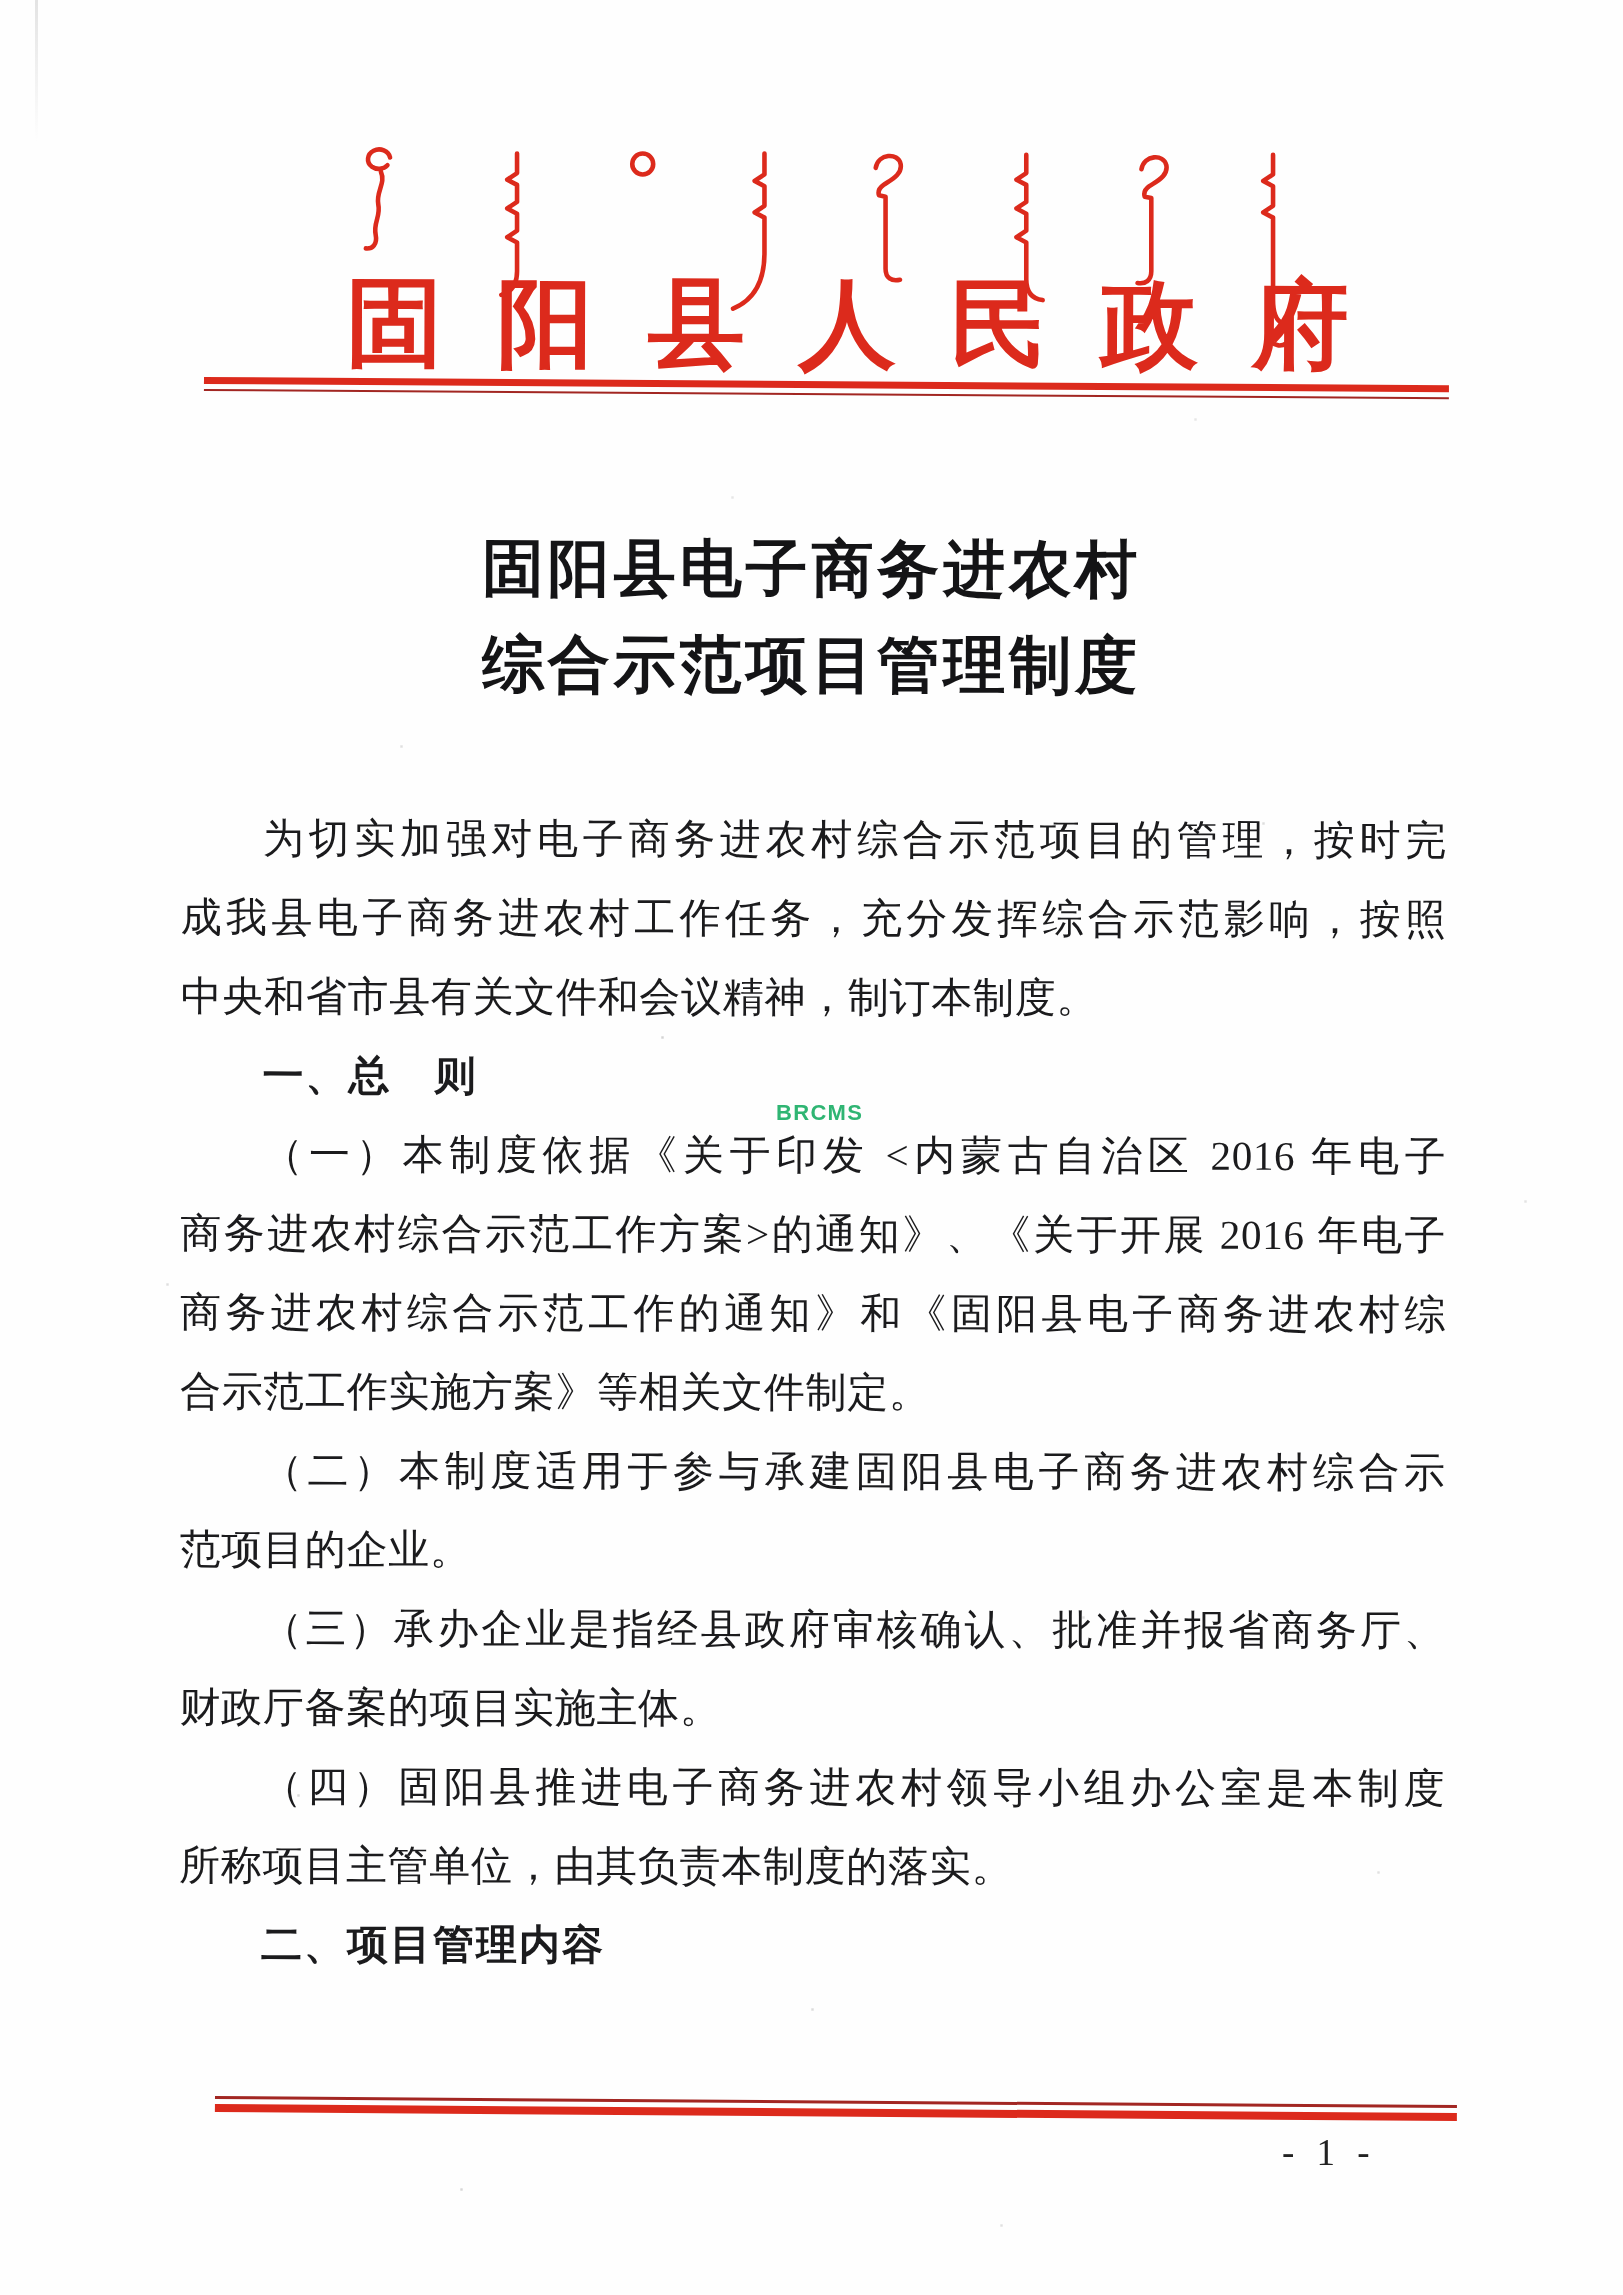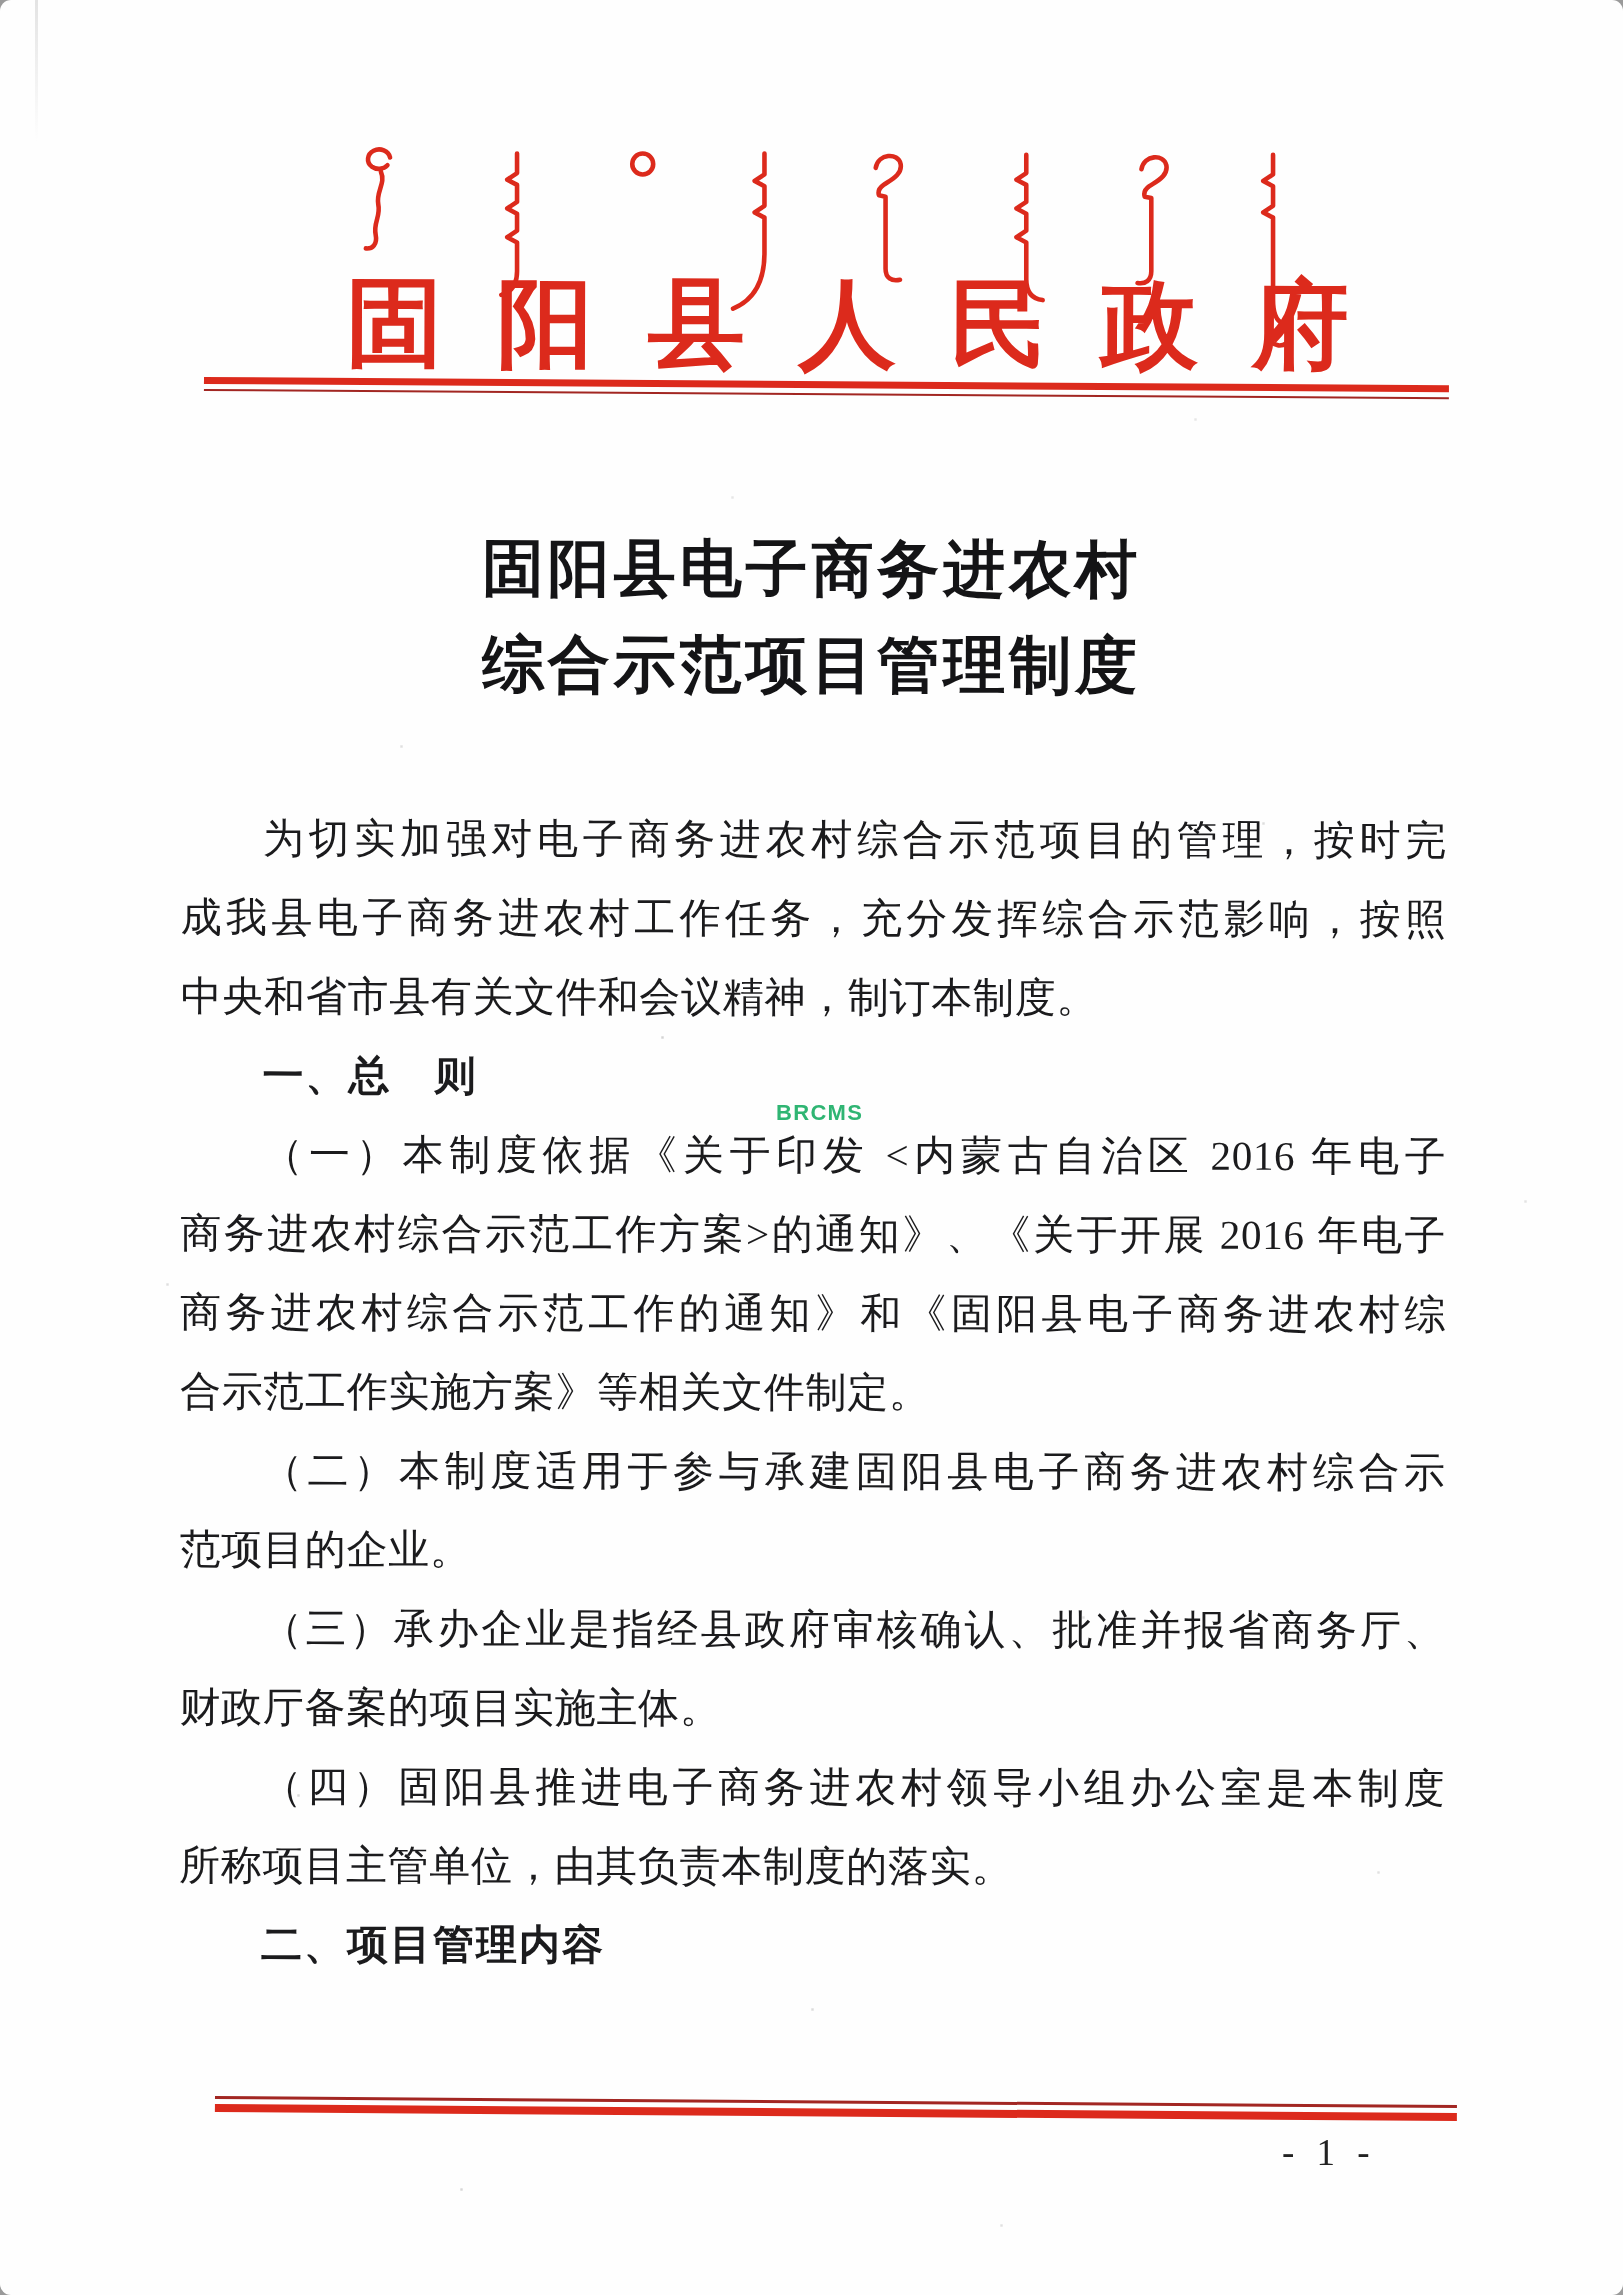--- a/index.html
+++ b/index.html
@@ -8,21 +8,20 @@
     --ink:#1b1b1d;
     --wm:#2fb573;
   }
   html,body{margin:0;padding:0;background:#9a9a9a;}
   .page{
     position:relative;
     width:1623px;height:2295px;
     background:#fefefe;
     overflow:hidden;
     font-family:"Liberation Serif","DejaVu Serif",serif;
-    border-radius:11px;
   }
   
   .mongolian{
     position:absolute;left:327px;top:143px;
     width:1015px;height:216px;
   }
   .mongolian path,.mongolian circle{
     fill:none;stroke:var(--accent);stroke-width:7;
     stroke-linecap:round;stroke-linejoin:round;
   }

